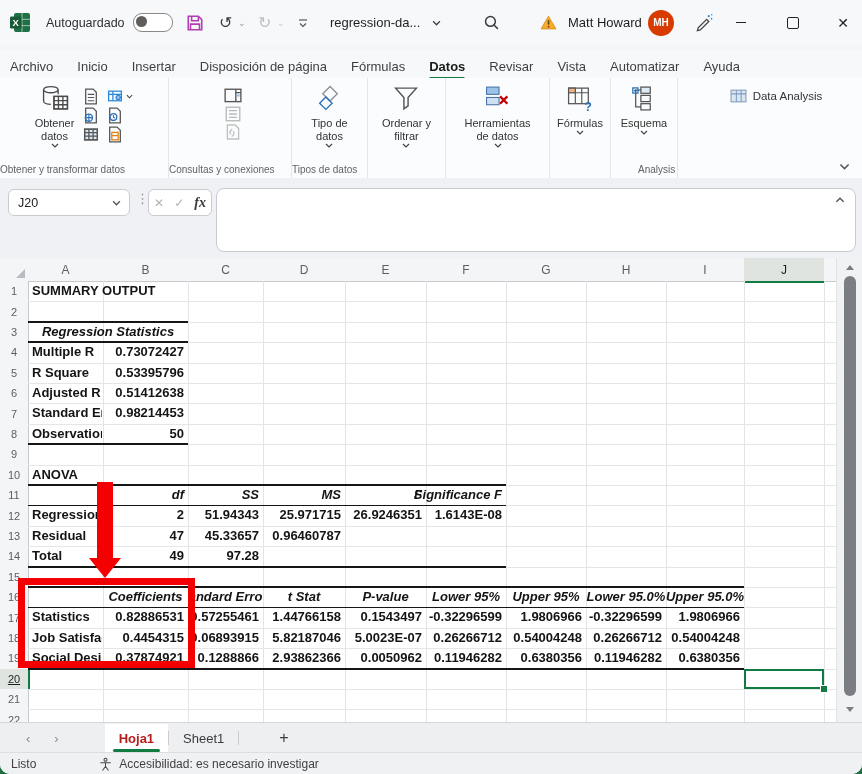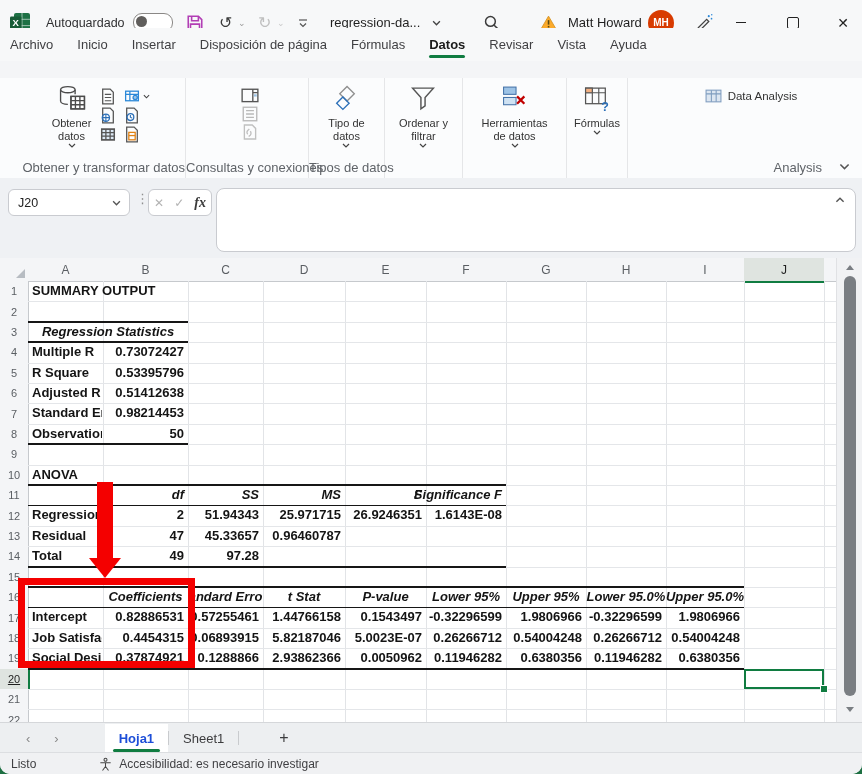--- a/index.html
+++ b/index.html
@@ -13,30 +13,30 @@
   .titlebar{position:absolute;left:0;top:0;width:862px;height:45px;background:#f7f8f9;}
   .tb-item{position:absolute;top:0;height:45px;display:flex;align-items:center;}
   .autosave-pill{width:38px;height:17px;border:1px solid #8a8886;border-radius:9px;background:#fff;position:relative;}
   .autosave-knob{position:absolute;left:2px;top:2px;width:11px;height:11px;border-radius:50%;background:#605e5c;}
   .glyphbtn{font-size:16px;color:#3b3b3b;}
   .avatar{width:26px;height:26px;border-radius:50%;background:#d83b01;color:#fff;font-size:10px;font-weight:bold;
           display:flex;align-items:center;justify-content:center;}
   .winbtn{width:34px;height:45px;display:flex;align-items:center;justify-content:center;color:#222;}
 
   
-  .menubar{position:absolute;left:0;top:28px;width:862px;height:33px;background:#f7f8f9;display:flex;align-items:center;}
+  .menubar{position:absolute;left:0;top:50px;width:862px;height:33px;background:#f7f8f9;display:flex;align-items:center;}
   .menu-item{font-size:13px;color:#3f3f42;padding:0 12px;height:33px;display:flex;align-items:center;position:relative;}
   .menu-item.active{font-weight:bold;color:#1b1b1b;}
   .menu-item.active:after{content:"";position:absolute;left:12px;right:12px;bottom:3px;height:3px;border-radius:2px;background:#107C41;}
   .pillbtn{height:24px;border-radius:4px;display:flex;align-items:center;justify-content:center;}
 
   
   .ribbon{position:absolute;left:0;top:78px;width:862px;height:100px;background:#fbfcfd;border-bottom:1px solid #dfe1e4;display:flex;}
   .rgroup{position:relative;height:100%;border-right:1px solid #e5e6e8;display:flex;align-items:flex-start;justify-content:center;}
-  .rgroup-label{position:absolute;bottom:3px;left:0;width:100%;text-align:right;font-size:13px;color:#5f6368;white-space:nowrap;}
+  .rgroup-label{position:absolute;bottom:3px;left:0;width:100%;text-align:left;font-size:10px;color:#5f6368;white-space:nowrap;}
   .rbtn{display:flex;flex-direction:column;align-items:center;margin-top:7px;cursor:default;}
   .rbtn .lbl{white-space:pre-line;text-align:center;font-size:11px;line-height:13px;color:#333;margin-top:5px;}
   .smicons{display:grid;grid-template-rows:repeat(3,1fr);grid-auto-flow:column;gap:2px 6px;margin:10px 0 0 8px;}
 
   
   .fband{position:absolute;left:0;top:178px;width:862px;height:80px;background:#eff1f4;}
   .whitebox{background:#fff;border:1px solid #c9cbd0;border-radius:6px;}
 
   
   .sheet{position:absolute;left:0;top:258px;width:836px;height:464px;background:#fff;overflow:hidden;}
@@ -49,21 +49,21 @@
   .bline{position:absolute;background:#161616;z-index:6;}
   .cellt{position:absolute;font-size:13px;font-weight:600;color:#141414;line-height:20.4px;white-space:nowrap;z-index:4;}
   .vscroll{position:absolute;left:836px;top:258px;width:26px;height:464px;background:#f1f2f4;border-left:1px solid #e0e1e4;}
 
   
   .ann{z-index:50;}
 
   
   .tabbar{position:absolute;left:0;top:722px;width:862px;height:30px;background:#edeff1;border-top:1px solid #d5d7da;display:flex;align-items:center;}
   .sheettab{height:29px;display:flex;align-items:center;padding:0 14px;font-size:13px;color:#3c3c3e;position:relative;}
-  .sheettab.active{background:#fff;font-weight:bold;color:#1d4ed8;}
+  .sheettab.active{background:#fff;font-weight:bold;color:#b91c1c;}
   .sheettab.active:after{content:"";position:absolute;left:8px;right:8px;bottom:1px;height:3px;border-radius:2px;background:#107C41;}
 
   
   .statusbar{position:absolute;left:0;top:752px;width:862px;height:22px;background:#f0f1f3;border-top:1px solid #dcdee1;
              display:flex;align-items:center;font-size:12px;color:#3f3f42;}
 </style>
 </head>
 <body>
 
 <div class="app">
@@ -142,41 +142,42 @@
 
   <div class="menubar">
     <div class="menu-item" style="padding-left:10px;">Archivo</div>
     <div class="menu-item">Inicio</div>
     <div class="menu-item">Insertar</div>
     <div class="menu-item">Disposición de página</div>
     <div class="menu-item">Fórmulas</div>
     <div class="menu-item active">Datos</div>
     <div class="menu-item">Revisar</div>
     <div class="menu-item">Vista</div>
+    <div class="menu-item">Automatizar</div>
     <div class="menu-item">Ayuda</div>
     <div class="pillbtn abs" style="left:770px;top:50px;width:32px;background:#fff;border:1px solid #bfc1c5;">
       <svg width="16" height="14" viewBox="0 0 18 16" fill="none" stroke="#3b3b3b" stroke-width="1.3" stroke-linejoin="round">
         <path d="M2 2 h14 v9 h-7 l-3.5 3 v-3 H2 z"></path>
       </svg>
     </div>
     <div class="pillbtn abs" style="left:808px;top:50px;width:44px;background:#107C41;gap:5px;">
       <svg width="14" height="14" viewBox="0 0 16 16" fill="none" stroke="#fff" stroke-width="1.5">
         <path d="M3 8 v6 h10 V8"></path>
           <path d="M8 10 V2"></path>
           <path d="M5 4.5 L8 1.5 l3 3"></path>
       </svg>
       <svg class="chev" width="8" height="5" viewBox="0 0 8 5">
           <path d="M1 1 l3 3 3-3" stroke="#fff" fill="none" stroke-width="1.2"></path>
         </svg>
     </div>
   </div>
 
   <div class="ribbon">
 
-    <div class="rgroup" style="width:168px;margin-left:17px;">
+    <div class="rgroup" style="width:168px;">
       <div class="rbtn">
         <svg width="30" height="27" viewBox="0 0 28 26" fill="none" stroke="#4b4b4b" stroke-width="1.3">
           <ellipse cx="10" cy="4.5" rx="7" ry="3"></ellipse>
           <path d="M3 4.5 V15.5 c0 1.8 3.1 3.2 7 3.2"></path>
           <path d="M17 4.5 V9"></path>
           <rect x="13" y="11" width="13" height="12" fill="#fff"></rect>
           <path d="M13 11 h13 v12 h-13 z M13 15 h13 M13 19 h13 M17.3 11 v12 M21.6 11 v12"></path>
         </svg>
         <span class="lbl">Obtener
 datos</span>
@@ -308,20 +309,36 @@
           <path d="M2 3 h6.5 v4.5 H2 z" fill="#f4b183" stroke="#555" stroke-width="1.1"></path>
           <text x="17" y="25" font-size="12" fill="#2b6fb8" font-weight="bold" font-family="Liberation Sans,sans-serif">?</text>
         </svg>
         <span class="lbl">Fórmulas</span>
         <svg class="chev" width="8" height="5" viewBox="0 0 8 5">
             <path d="M1 1 l3 3 3-3" stroke="#444" fill="none" stroke-width="1.2"></path>
           </svg>
       </div>
     </div>
 
+    <div class="rgroup" style="width:66px;">
+      <div class="rbtn">
+        <svg width="28" height="27" viewBox="0 0 26 26" fill="none" stroke="#555" stroke-width="1.2">
+          <rect x="10" y="2" width="9" height="6" fill="#deeaf6"></rect>
+          <rect x="10" y="10" width="9" height="6"></rect>
+          <rect x="10" y="18" width="9" height="6"></rect>
+          <path d="M5 5 h5 M5 5 v16 h5"></path>
+          <rect x="2.2" y="2.8" width="5" height="5" stroke="#2b6fb8"></rect>
+          <path d="M3.4 5.3 h2.6 M4.7 4 v2.6" stroke="#2b6fb8"></path>
+        </svg>
+        <span class="lbl">Esquema</span>
+        <svg class="chev" width="8" height="5" viewBox="0 0 8 5">
+            <path d="M1 1 l3 3 3-3" stroke="#444" fill="none" stroke-width="1.2"></path>
+          </svg>
+      </div>
+    </div>
 
     <div class="rgroup" style="flex:1;border-right:none;">
       <div style="display:flex;align-items:center;gap:6px;margin:10px 0 0 12px;align-self:flex-start;">
         <svg width="17" height="16" viewBox="0 0 16 15">
           <rect x="1" y="2" width="14" height="11" fill="#dce6f1" stroke="#7f9dbf"></rect>
           <path d="M1 5.5 h14 M6 2 v11 M10.5 2 v11" stroke="#7f9dbf" fill="none"></path>
         </svg>
         <span style="font-size:11.5px;color:#333;">Data Analysis</span>
       </div>
       <div class="rgroup-label" style="left:-40px;">Analysis</div>
@@ -452,21 +469,21 @@
       <div class="cellt" style="top: 288.2px; right: 652px;">49</div>
       <div class="cellt" style="top: 288.2px; right: 577px;">97.28</div>
       <div class="cellt" style="top: 329px; font-style: italic; left: 145.5px; transform: translateX(-50%);">Coefficients</div>
       <div class="cellt" style="top: 329px; font-style: italic; left: 225.5px; transform: translateX(-50%);">andard Erro</div>
       <div class="cellt" style="top: 329px; font-style: italic; left: 304px; transform: translateX(-50%);">t Stat</div>
       <div class="cellt" style="top: 329px; font-style: italic; left: 385.5px; transform: translateX(-50%);">P-value</div>
       <div class="cellt" style="top: 329px; font-style: italic; left: 466px; transform: translateX(-50%);">Lower 95%</div>
       <div class="cellt" style="top: 329px; font-style: italic; left: 546px; transform: translateX(-50%);">Upper 95%</div>
       <div class="cellt" style="top: 329px; font-style: italic; left: 626px; transform: translateX(-50%);">Lower 95.0%</div>
       <div class="cellt" style="top: 329px; font-style: italic; left: 705px; transform: translateX(-50%);">Upper 95.0%</div>
-      <div class="cellt" style="top: 349.4px; left: 32px; width: 70px; overflow: hidden;">Intercept</div>
+      <div class="cellt" style="top: 349.4px; left: 32px; width: 70px; overflow: hidden;">Statistics</div>
       <div class="cellt" style="top: 349.4px; right: 652px;">0.82886531</div>
       <div class="cellt" style="top: 349.4px; right: 577px;">0.57255461</div>
       <div class="cellt" style="top: 349.4px; right: 495px;">1.44766158</div>
       <div class="cellt" style="top: 349.4px; right: 414px;">0.1543497</div>
       <div class="cellt" style="top: 349.4px; right: 334px;">-0.32296599</div>
       <div class="cellt" style="top: 349.4px; right: 254px;">1.9806966</div>
       <div class="cellt" style="top: 349.4px; right: 174px;">-0.32296599</div>
       <div class="cellt" style="top: 349.4px; right: 96px;">1.9806966</div>
       <div class="cellt" style="top: 369.8px; left: 32px; width: 70px; overflow: hidden;">Job Satisfact</div>
       <div class="cellt" style="top: 369.8px; right: 652px;">0.4454315</div>

